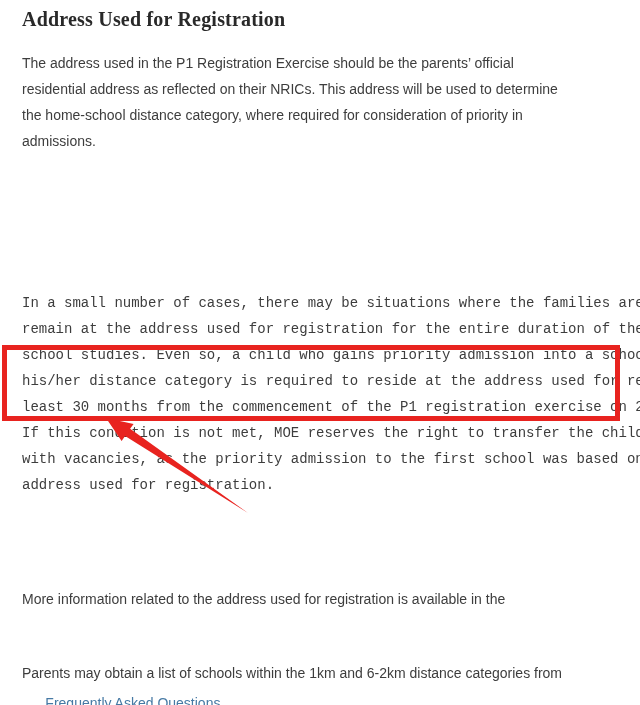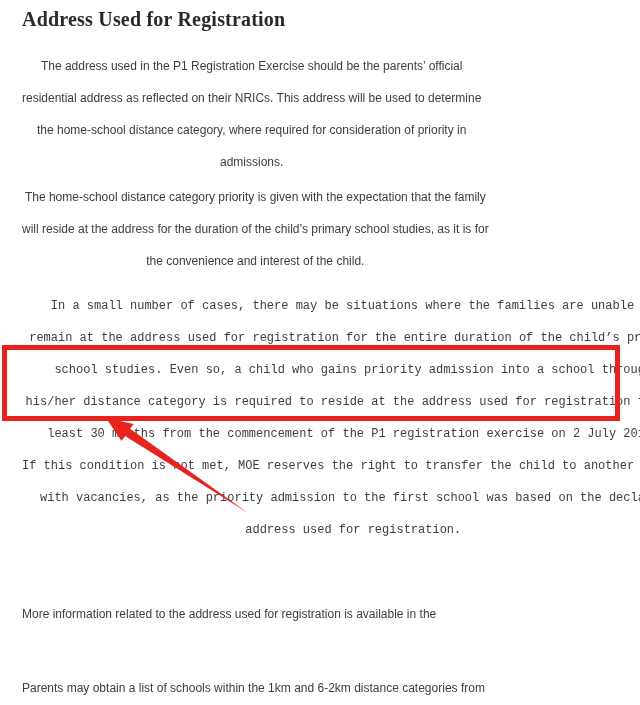--- a/index.html
+++ b/index.html
@@ -20,25 +20,24 @@
     font-family: "Liberation Serif", serif;
     font-weight: bold;
     font-size: 20px;
     letter-spacing: 0.2px;
     color: #292929;
   }
   .para {
     position: absolute;
     left: 22px;
     margin: 0;
-    font-size: 12px;
-    line-height: 32px;
+    font-size: 14px;
+    line-height: 26px;
     white-space: pre;
     color: #3d3d3d;
-    text-align: center;
   }
   .para .line { height: 26px; white-space: pre; }
   .p1 { top: 50px; }
   .p2 { top: 181px; }
   .p3 { top: 290px; font-family: Liberation Mono, monospace; }
   .p4 { top: 534px; }
   .p5 { top: 608px; }
   .link {
     color: #4679a4;
     text-decoration: none;
@@ -66,23 +65,20 @@
 
 <div class="doc">
 
   <h1 class="page-title">Address Used for Registration</h1>
 
   <p class="para p1">The address used in the P1 Registration Exercise should be the parents’ official
 residential address as reflected on their NRICs. This address will be used to determine
 the home-school distance category, where required for consideration of priority in
 admissions.</p>
 
-  <p class="para p2">The home-school distance category priority is given with the expectation that the family
-will reside at the address for the duration of the child’s primary school studies, as it is for
-the convenience and interest of the child.</p>
 
   <p class="para p3">In a small number of cases, there may be situations where the families are unable to
 remain at the address used for registration for the entire duration of the child’s primary
 school studies. Even so, a child who gains priority admission into a school through
 his/her distance category is required to reside at the address used for registration for at
 least 30 months from the commencement of the P1 registration exercise on 2 July 2015.
 If this condition is not met, MOE reserves the right to transfer the child to another school
 with vacancies, as the priority admission to the first school was based on the declared
 address used for registration.</p>
 

